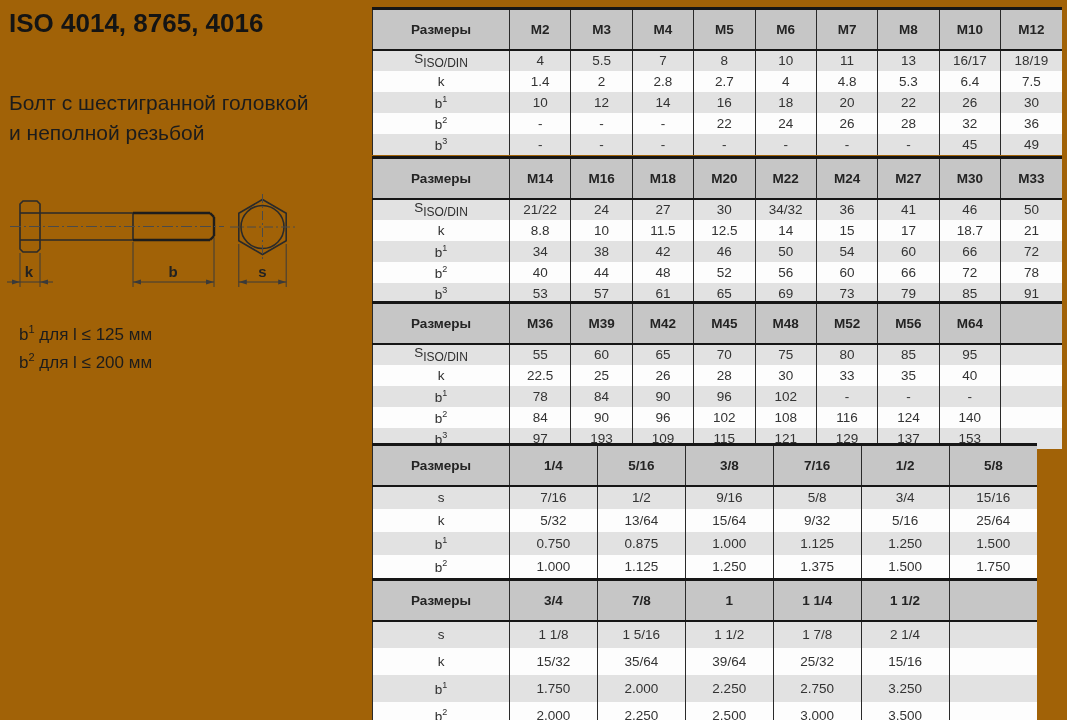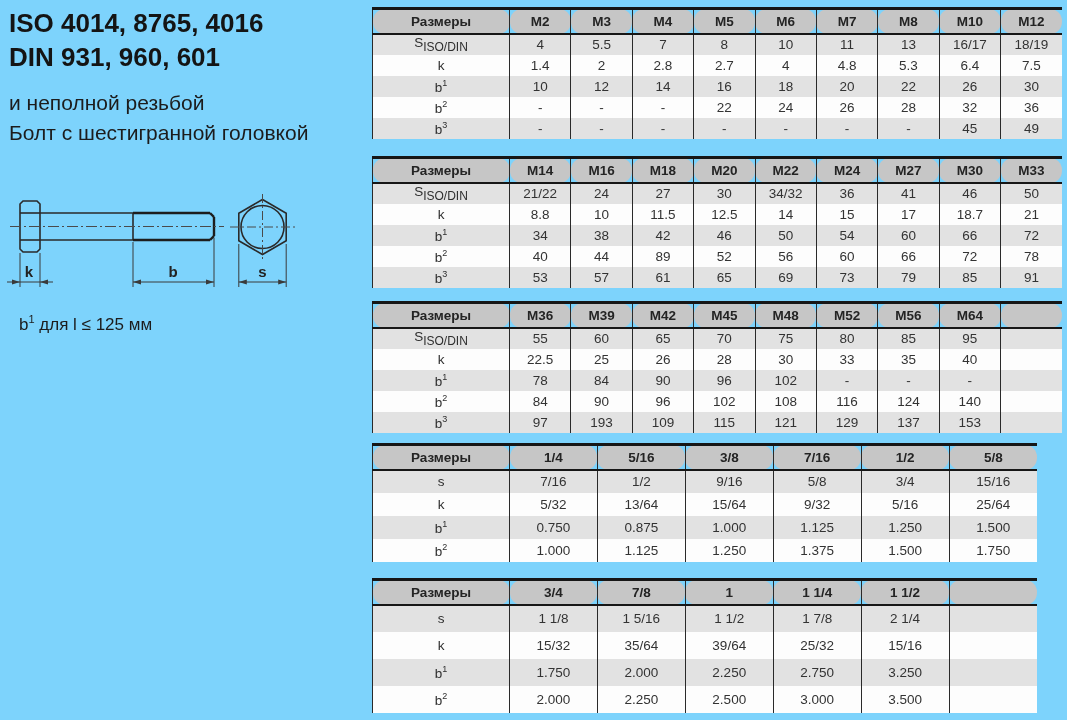--- a/index.html
+++ b/index.html
@@ -1,61 +1,60 @@
 <!DOCTYPE html>
 <html><head>
 <meta charset="utf-8">
 <style>
   * { margin: 0; padding: 0; box-sizing: border-box; }
   html, body { width: 1067px; height: 720px; background: #ffffff;
     font-family: "Liberation Sans", sans-serif; overflow: hidden; }
-  #canvas { position: relative; width: 1067px; height: 720px; background: #7dd3fc; }
+  #canvas { position: relative; width: 1067px; height: 720px; background: #a16207; }
 
   
   .title-block { position: absolute; left: 9px; top: 6px; }
   .title-line { font-size: 26px; font-weight: bold; color: #141414; line-height: 34px; letter-spacing: 0; }
   .subtitle-block { position: absolute; left: 9px; top: 88px; }
   .subtitle-line { font-size: 21px; color: #1c1c1c; line-height: 30px; }
 
-  .notes-block { position: absolute; left: 19px; top: 308px; }
+  .notes-block { position: absolute; left: 19px; top: 318px; }
   .note-line { font-size: 17px; color: #1c1c1c; line-height: 23px; }
   .note-line sup { font-size: 11px; }
 
   .drawing-wrap { position: absolute; left: 2px; top: 186px; width: 330px; height: 120px; }
 
   
   .tbl { position: absolute; left: 372px; }
   .tbl table { border-collapse: collapse; table-layout: fixed; border-top: 3px solid #161616; }
   .t9 table { width: 690px; }
   .t6 table { width: 665px; }
   .tbl th, .tbl td { border-left: 1px solid #2a2a2a; text-align: center; vertical-align: middle;
       padding: 0; font-size: 13.5px; color: #333; overflow: hidden; white-space: nowrap; }
-  .tbl th { background: #c6c6c6; border-bottom: 2px solid #161616; font-weight: bold; color: #242424; height: 25px; border-radius: 12px; }
+  .tbl th { background: #c6c6c6; border-bottom: 2px solid #161616; font-weight: bold; color: #242424; height: 41px; }
   .tbl th:first-child, .tbl td:first-child { width: 137px; }
   .tbl tbody tr:nth-child(odd) { background: #e2e2e2; }
   .tbl tbody tr:nth-child(even) { background: #fdfdfd; }
   .rh21 tbody td { height: 21px; }
   .rh23 tbody td { height: 23px; }
   .rh27 tbody td { height: 27px; }
   .tbl td sub { font-size: 12px; }
   .tbl td sup { font-size: 9px; }
   .tbl td.row-label { color: #2e2e2e; }
 </style>
 </head>
 <body>
 
 <div id="canvas">
 
   <div class="title-block">
     <div class="title-line">ISO 4014, 8765, 4016</div>
-    <div class="title-line">DIN 931, 960, 601</div>
   </div>
   <div class="subtitle-block">
+    <div class="subtitle-line">Болт с шестигранной головкой</div>
     <div class="subtitle-line">и неполной резьбой</div>
-    <div class="subtitle-line">Болт с шестигранной головкой</div>
   </div>
 
   <div class="drawing-wrap">
     <svg width="330" height="120" viewBox="0 0 330 120">
       <g stroke="#2a2a2a" fill="none" stroke-width="1.6">
 
         <path d="M21,201 H35 L38,204 V249 L35,252 H21 L18,249 V204 Z" transform="translate(0,-186)"></path>
         <line x1="18" y1="27" x2="38" y2="27"></line>
         <line x1="18" y1="54" x2="38" y2="54"></line>
 
@@ -107,20 +106,21 @@
         <line x1="236.8" y1="96" x2="284.2" y2="96"></line>
       </g>
       <polygon points="236.8,96 244.8,93.6 244.8,98.4" fill="#3a3a3a"></polygon>
       <polygon points="284.2,96 276.2,93.6 276.2,98.4" fill="#3a3a3a"></polygon>
       <text x="260.5" y="91" font-size="15" font-weight="bold" fill="#222" text-anchor="middle">s</text>
     </svg>
   </div>
 
   <div class="notes-block">
     <div class="note-line"><span>b</span><sup>1</sup><span> для l ≤ 125 мм</span></div>
+    <div class="note-line"><span>b</span><sup>2</sup><span> для l ≤ 200 мм</span></div>
   </div>
 
   <div class="tbl t9 rh21" style="top:7px">
       <table>
         <thead>
           <tr>
             <th>Размеры</th>
             <th>M2</th>
             <th>M3</th>
             <th>M4</th>
@@ -246,21 +246,21 @@
             <td>50</td>
             <td>54</td>
             <td>60</td>
             <td>66</td>
             <td>72</td>
           </tr>
           <tr>
             <td class="row-label">b<sup>2</sup></td>
             <td>40</td>
             <td>44</td>
-            <td>89</td>
+            <td>48</td>
             <td>52</td>
             <td>56</td>
             <td>60</td>
             <td>66</td>
             <td>72</td>
             <td>78</td>
           </tr>
           <tr>
             <td class="row-label">b<sup>3</sup></td>
             <td>53</td>

